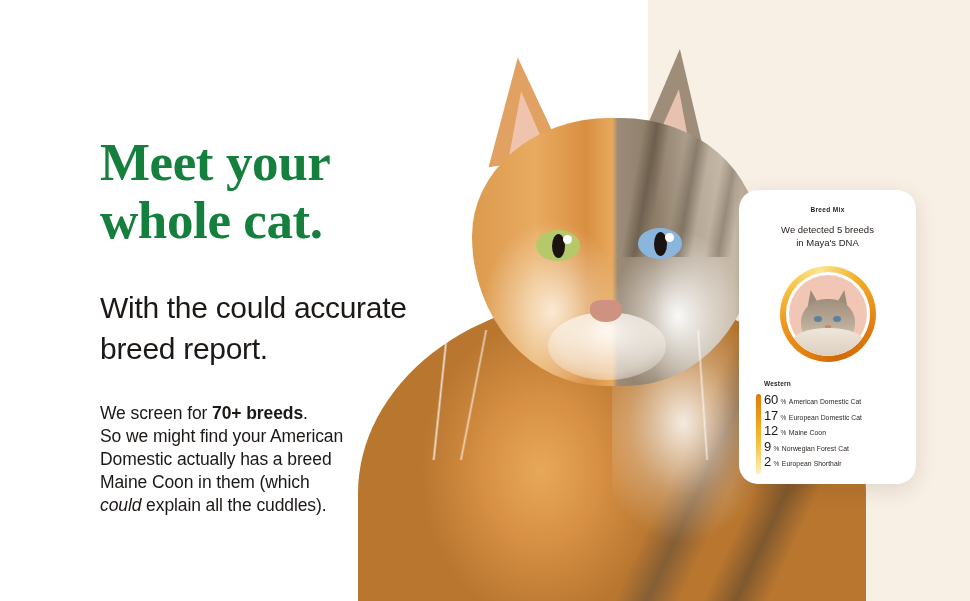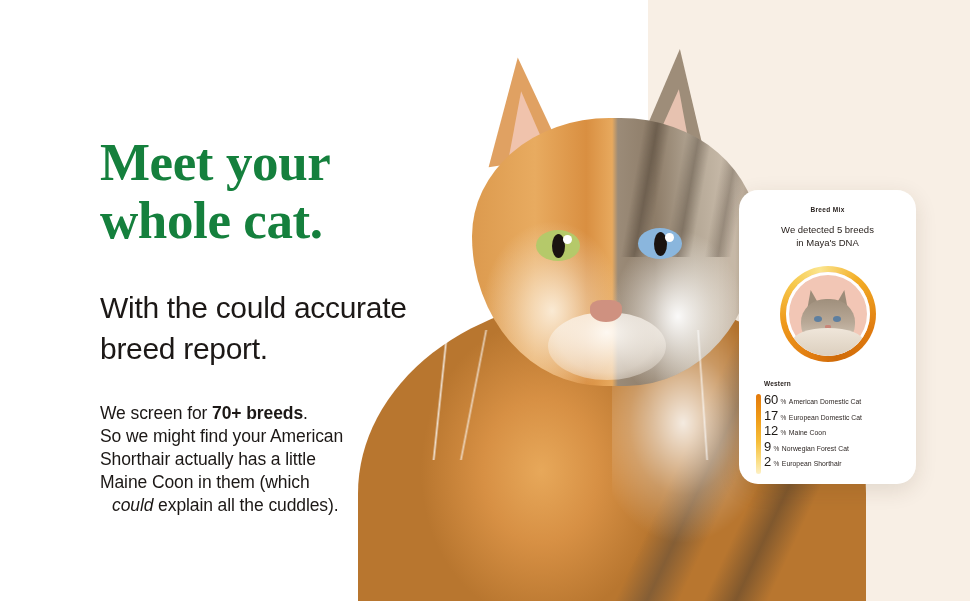--- a/index.html
+++ b/index.html
@@ -52,21 +52,21 @@
   .body-copy {
     margin-top: 33px;
     font-family: "Liberation Sans", sans-serif;
     font-weight: 400;
     font-size: 17.5px;
     line-height: 23px;
     color: #1c1816;
     letter-spacing: -0.1px;
   }
   .body-copy b { font-weight: 700; }
-  .body-copy i { font-style: italic; margin-left: 12px; }
+  .body-copy i { font-style: italic; }
 
   
   .cat-wrap {
     position: absolute;
     left: 352px; top: 0;
     width: 520px; height: 601px;
     overflow: hidden;
   }
   .cat {
     position: absolute;
@@ -358,21 +358,21 @@
     </div>
 
     <div class="subhead">
       <div>With the could accurate</div>
       <div>breed report.</div>
     </div>
 
     <div class="body-copy">
       <div><span>We screen for </span><b>70+ breeds</b><span>.</span></div>
       <div>So we might find your American</div>
-      <div>Shorthair actually has a little</div>
+      <div>Domestic actually has a breed</div>
       <div>Maine Coon in them (which</div>
       <div><i>could</i><span> explain all the cuddles).</span></div>
     </div>
   </div>
 
   <div class="cat-wrap">
     <div class="cat">
       <div class="cat-body"></div>
       <div class="ear ear-l"></div>
       <div class="ear ear-r"></div>

